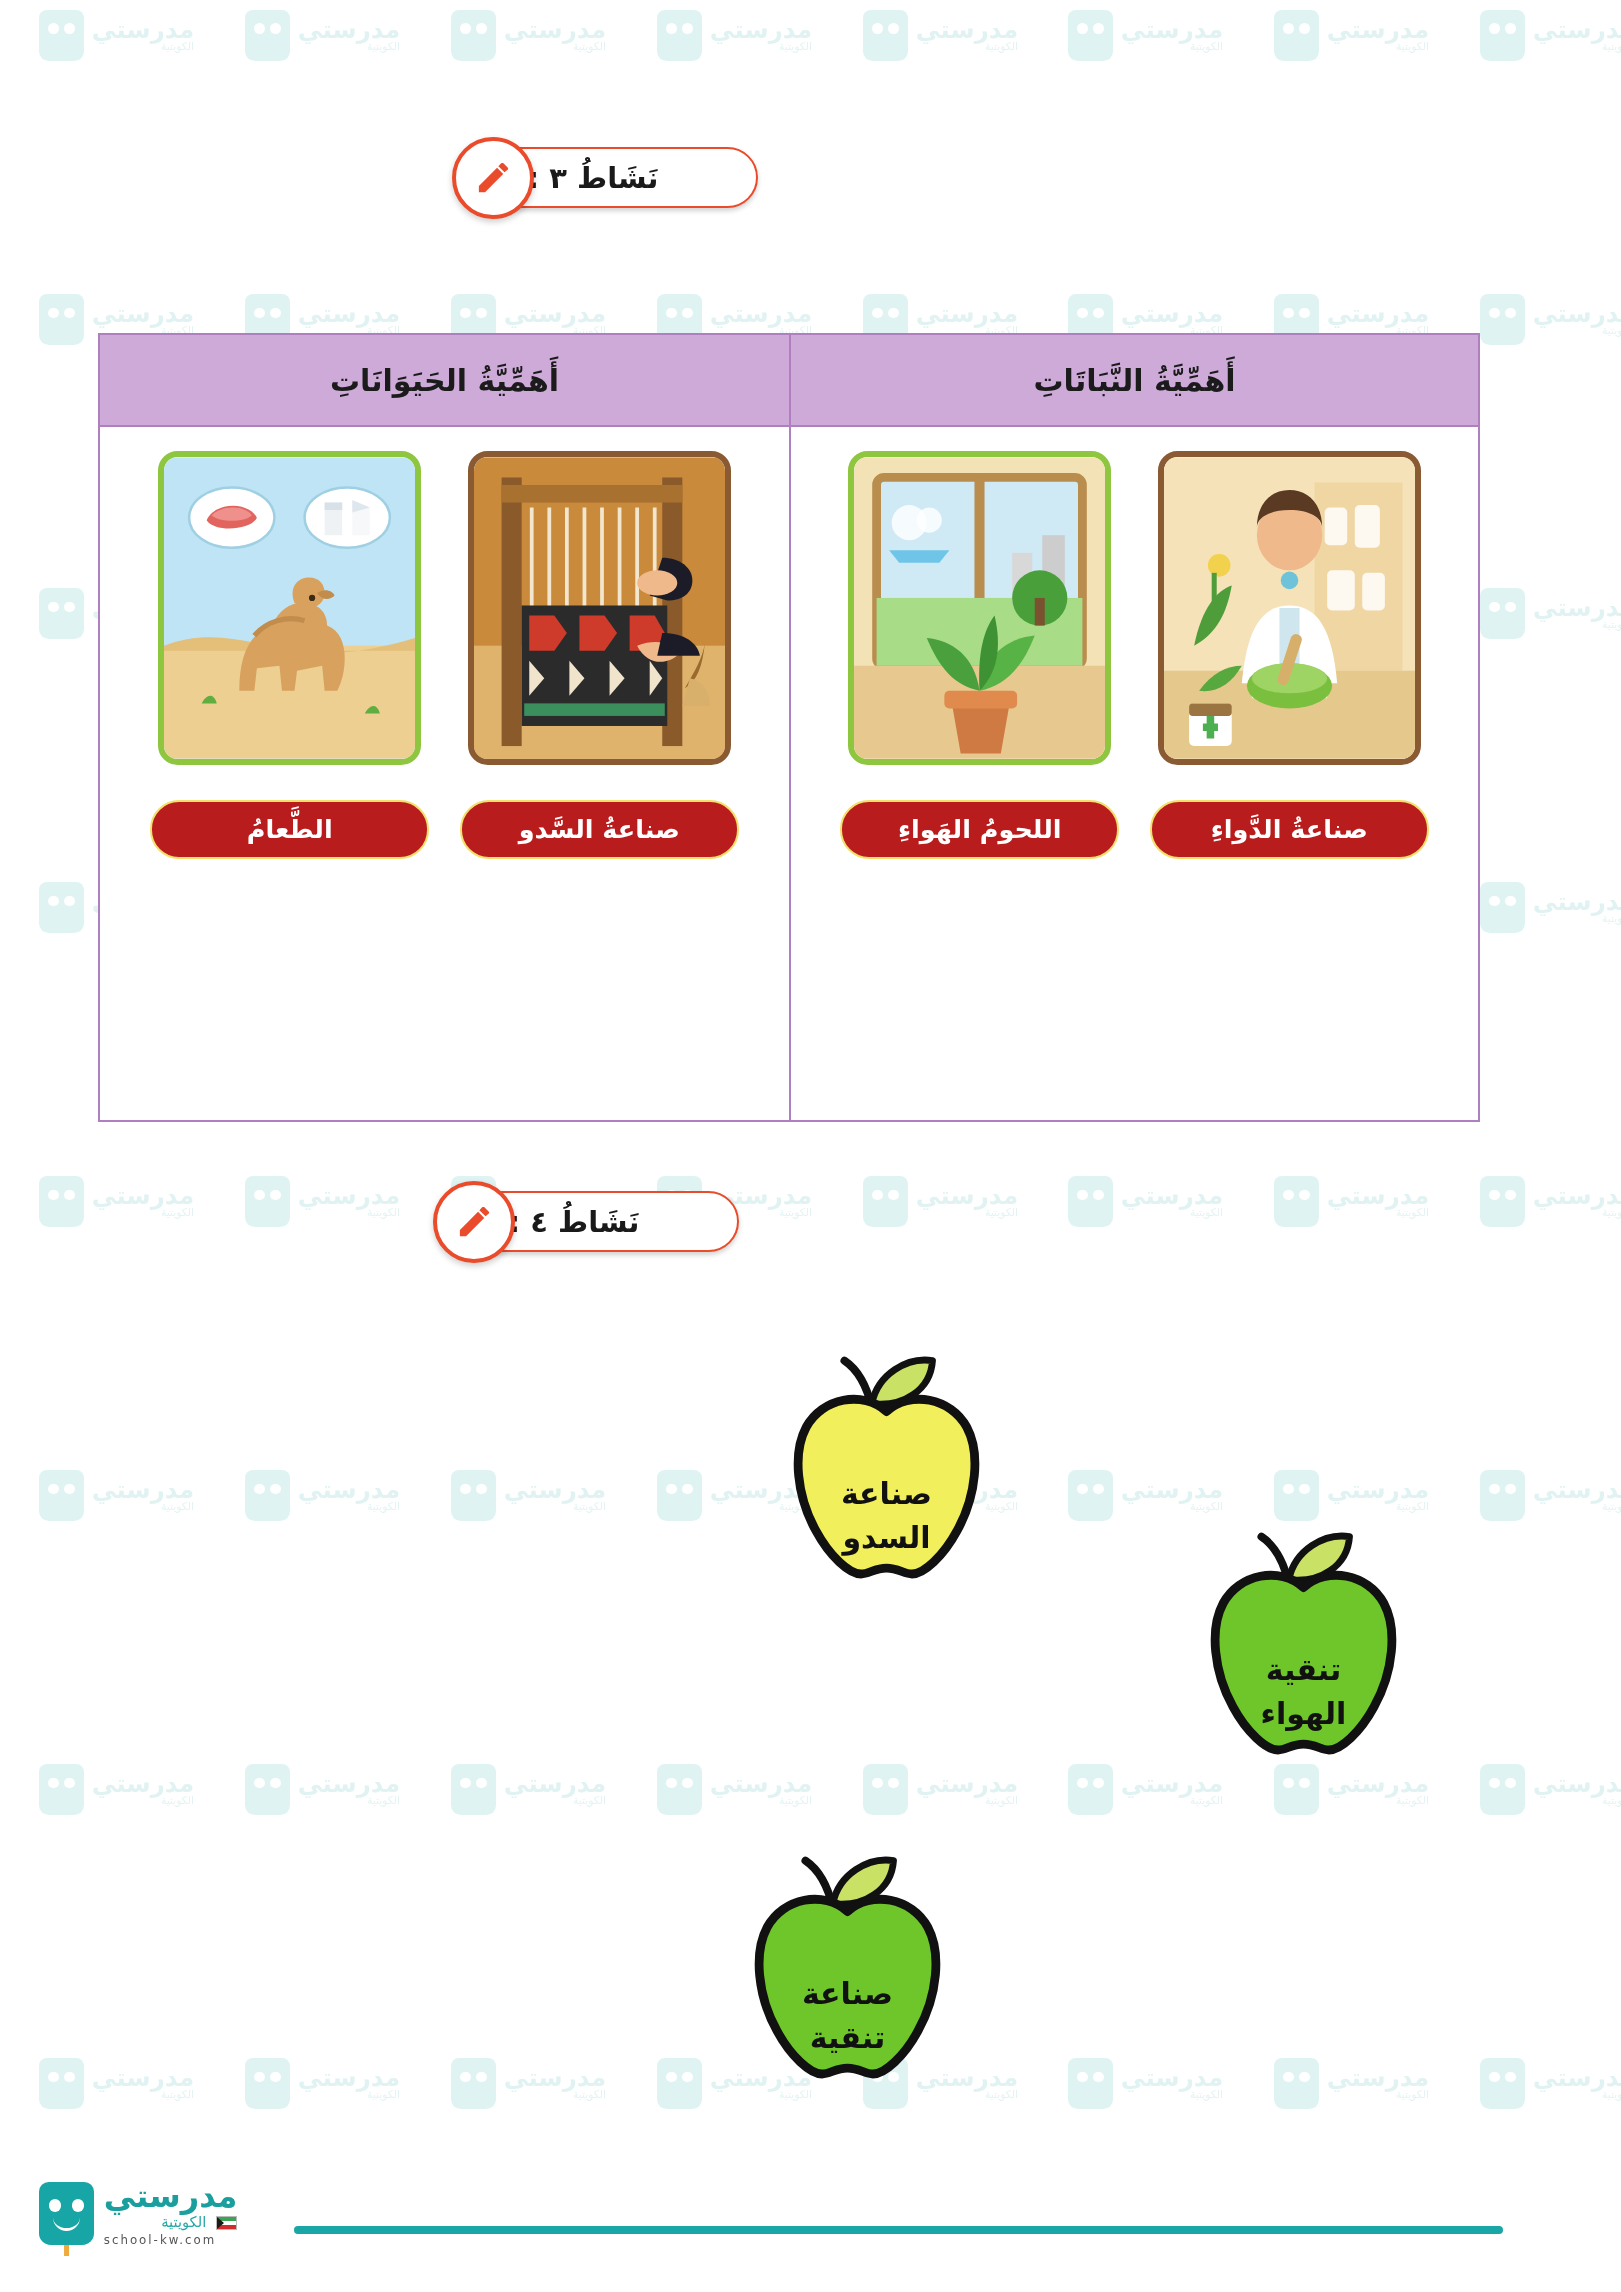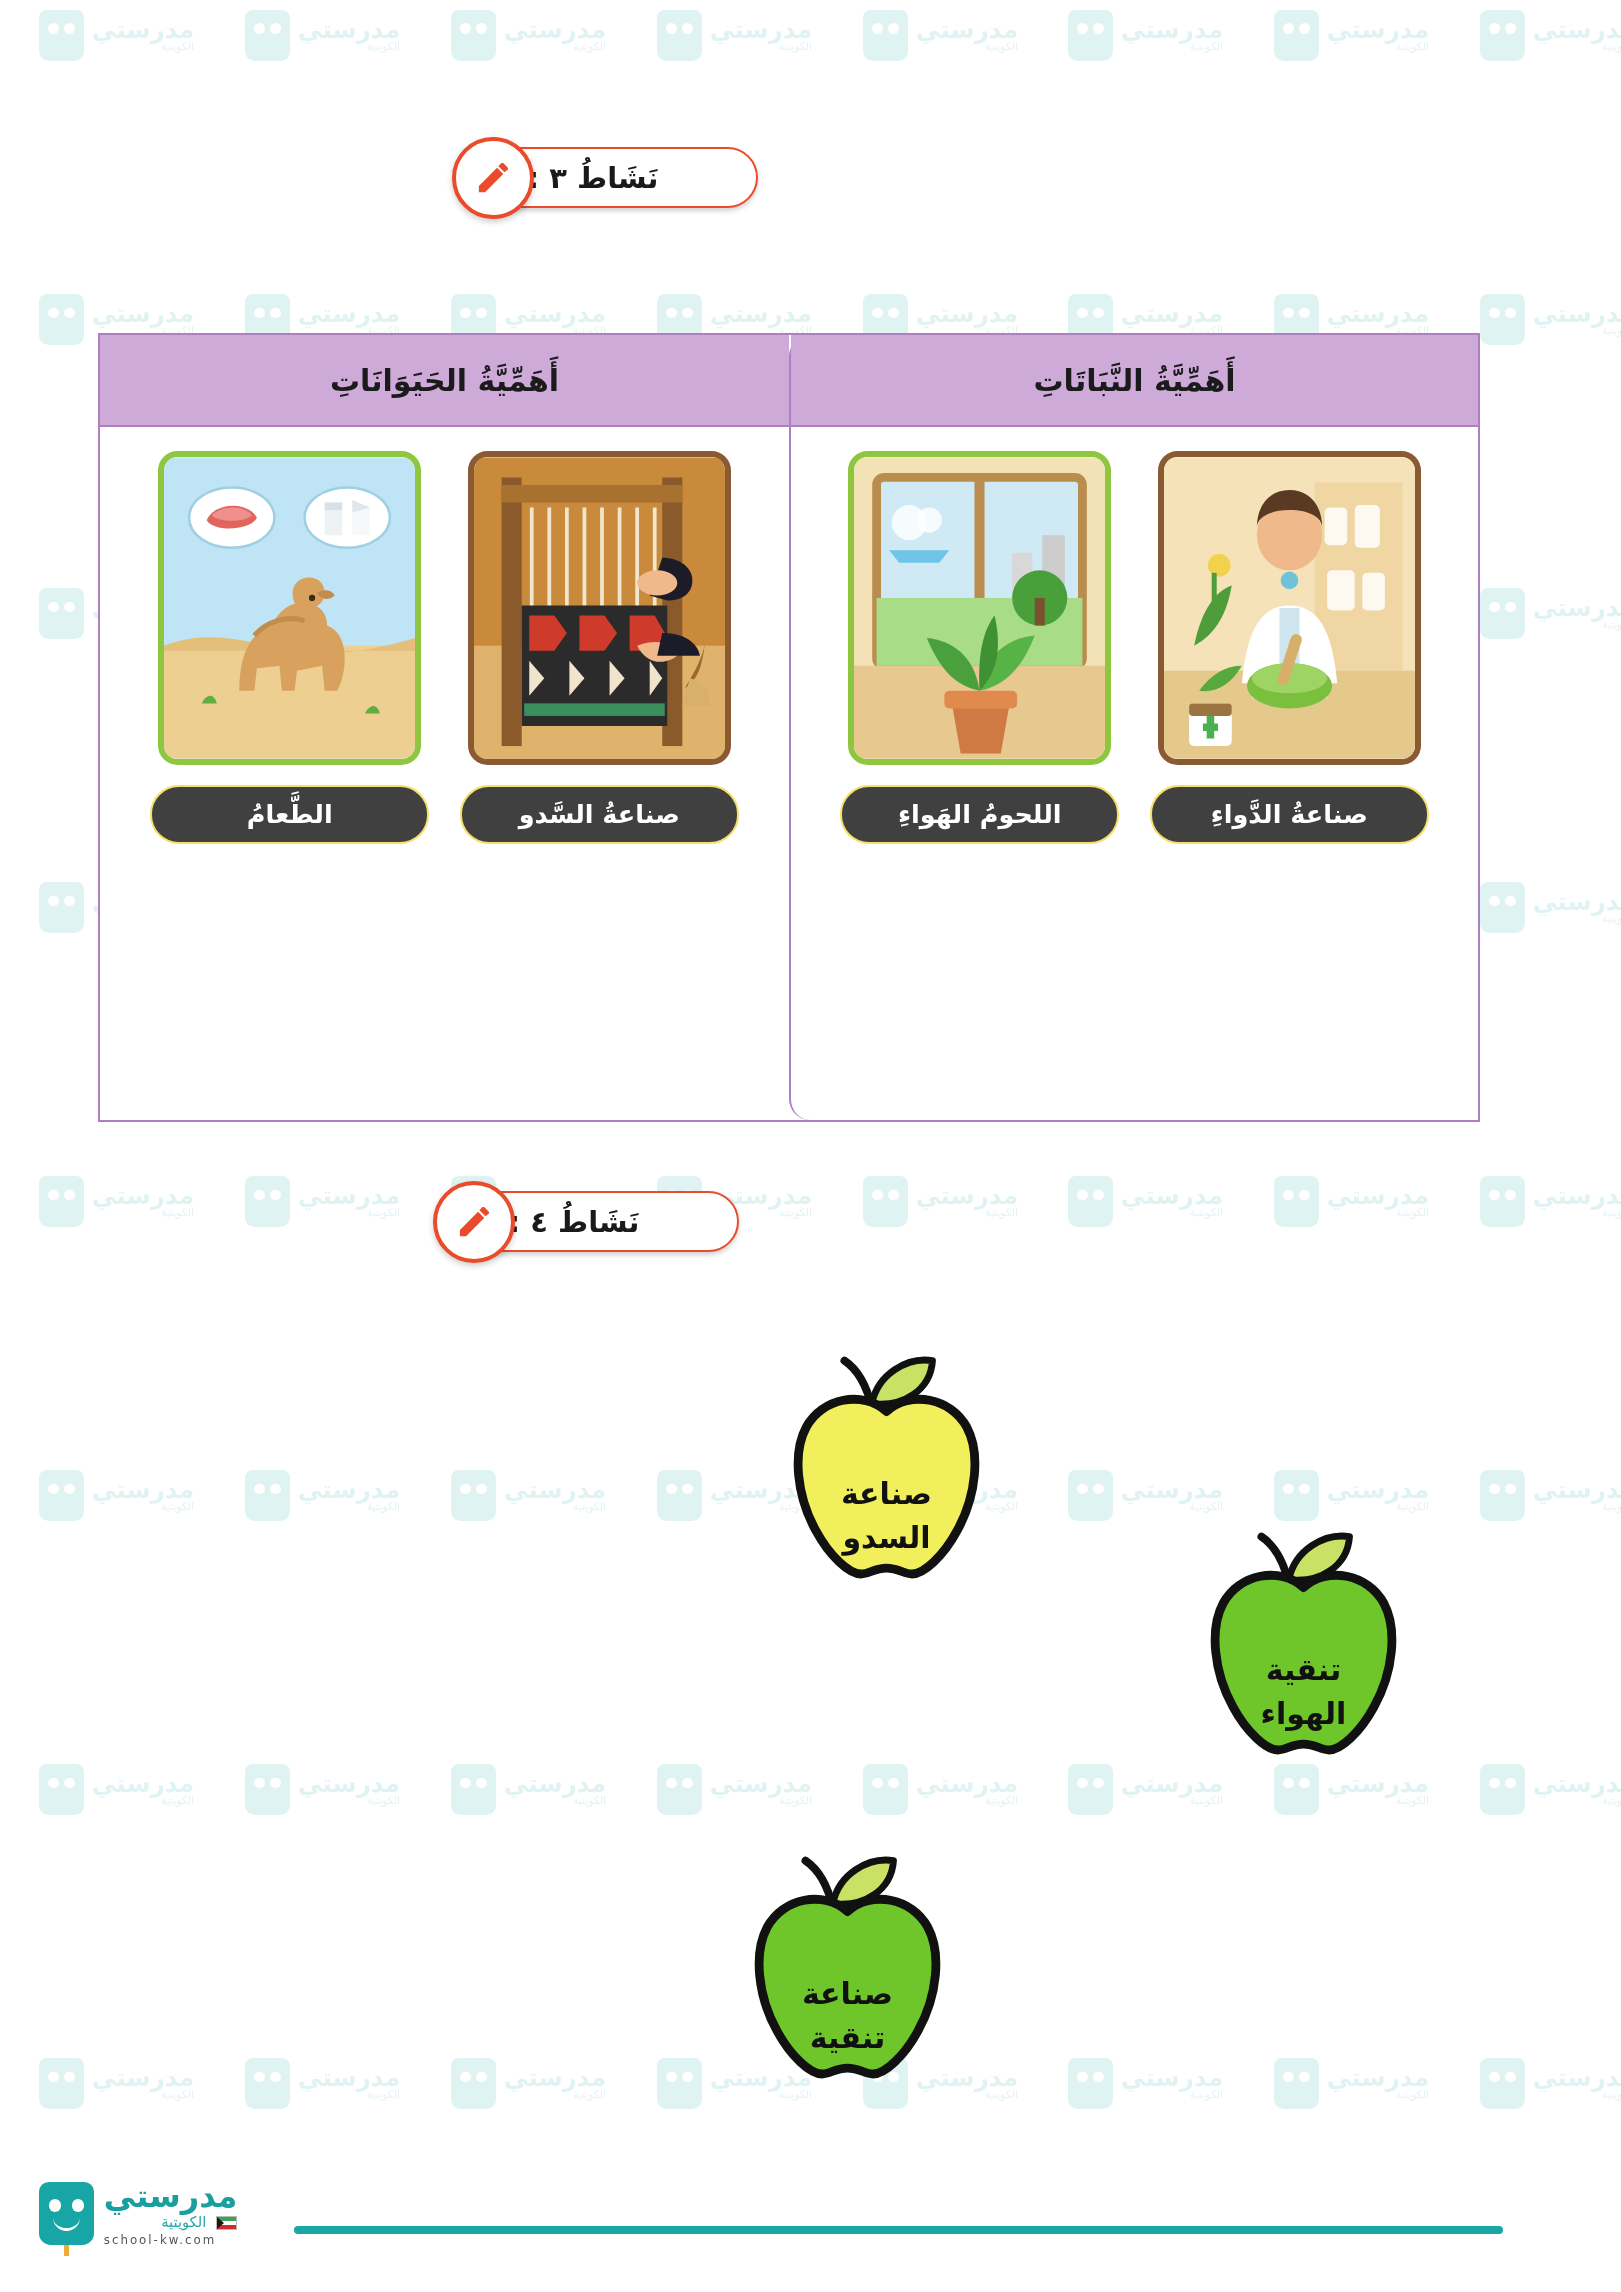--- a/index.html
+++ b/index.html
@@ -130,21 +130,21 @@
     background: #fff;
     display: flex;
     flex-direction: row;
   }
   .tcol {
     width: 50%;
     box-sizing: border-box;
     display: flex;
     flex-direction: column;
   }
-  .tcol.left { border-left: 2.9px solid #b07fc0; border-radius: 21px; }
+  .tcol.left { border-left: 2.9px solid #b07fc0; }
   .thead {
     height: 90px;
     background: #ceaad9;
     border-bottom: 2.9px solid #b07fc0;
     display: flex;
     align-items: center;
     justify-content: center;
     font-size: 30px;
     font-weight: bold;
     color: #1b1b1b;
@@ -168,25 +168,25 @@
     height: 314px;
     border-radius: 19.6px;
     border: 6.9px solid #8a5a33;
     overflow: hidden;
     position: relative;
     box-sizing: border-box;
   }
   .pic.green { border-color: #8ec63f; }
   .pic svg { width: 100%; height: 100%; display: block; }
   .tag {
-    margin-top: 20px;
+    margin-top: 35px;
     width: 279px;
     height: 59px;
     border-radius: 29px;
-    background: #404040;
+    background: #b91c1c;
     border: 2.9px solid #f2e06a;
     color: #ffffff;
     font-size: 25.5px;
     font-weight: bold;
     display: flex;
     align-items: center;
     justify-content: center;
     box-sizing: border-box;
   }
 

